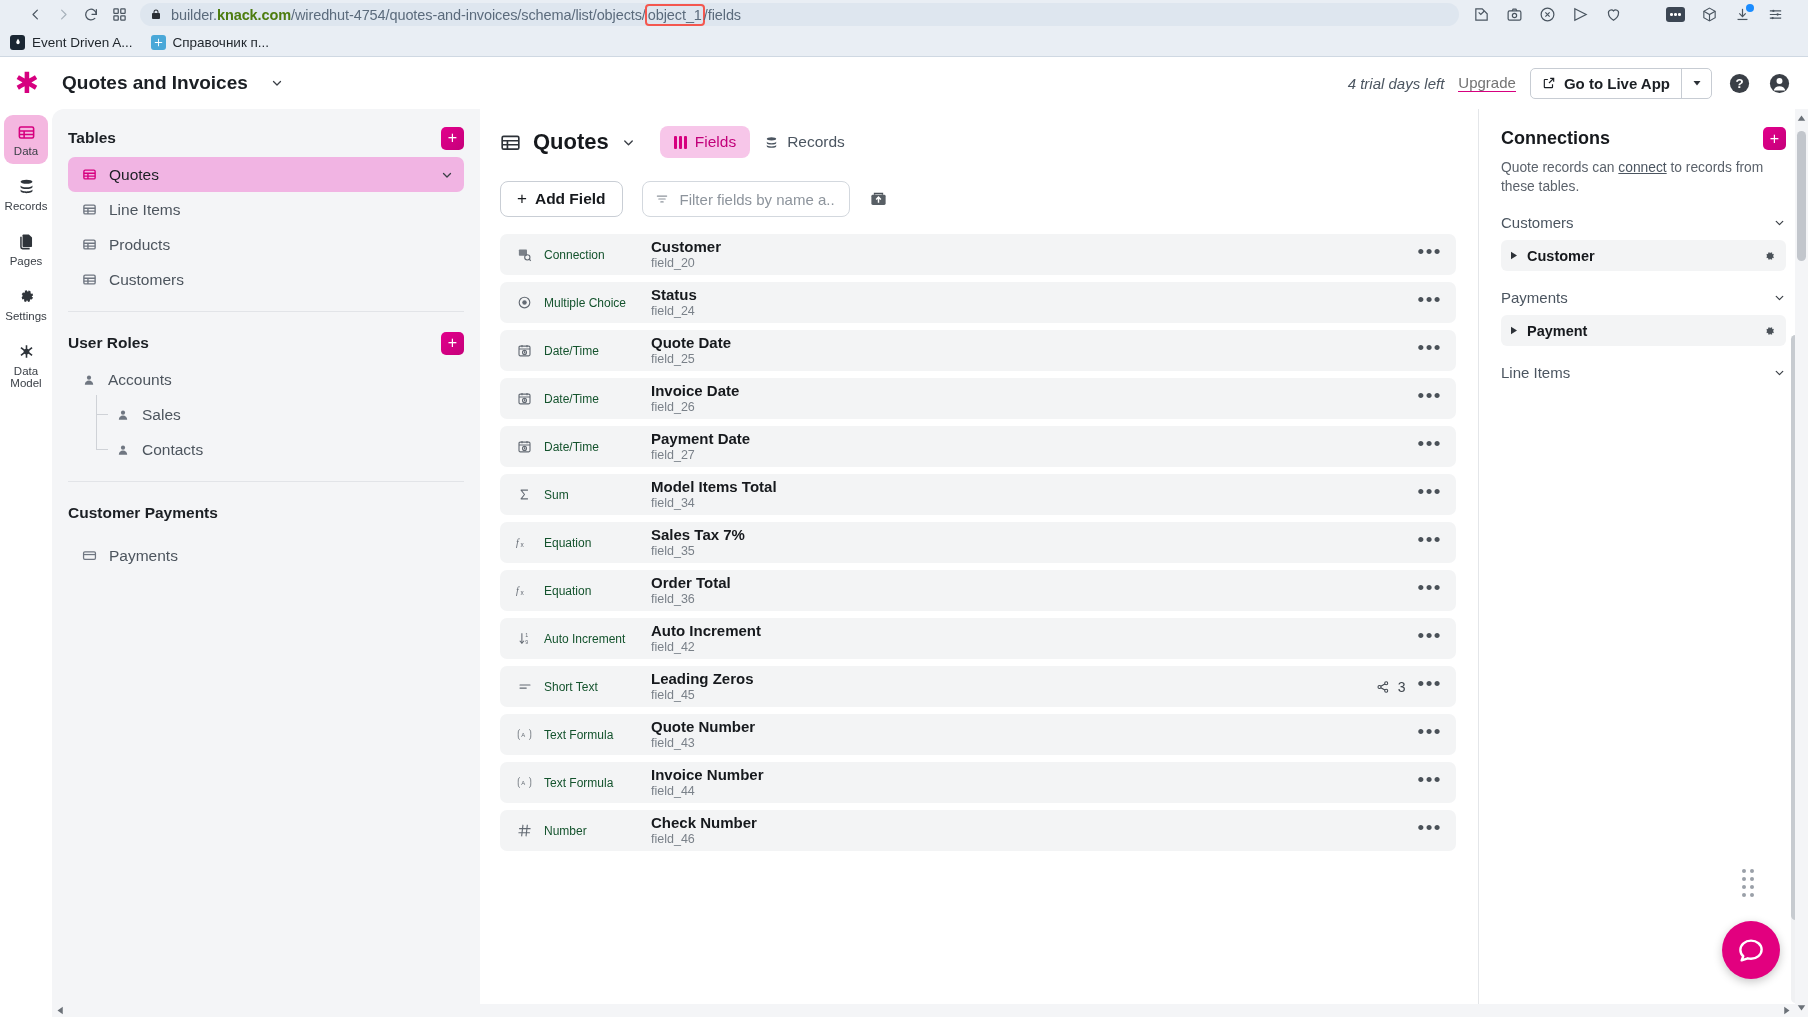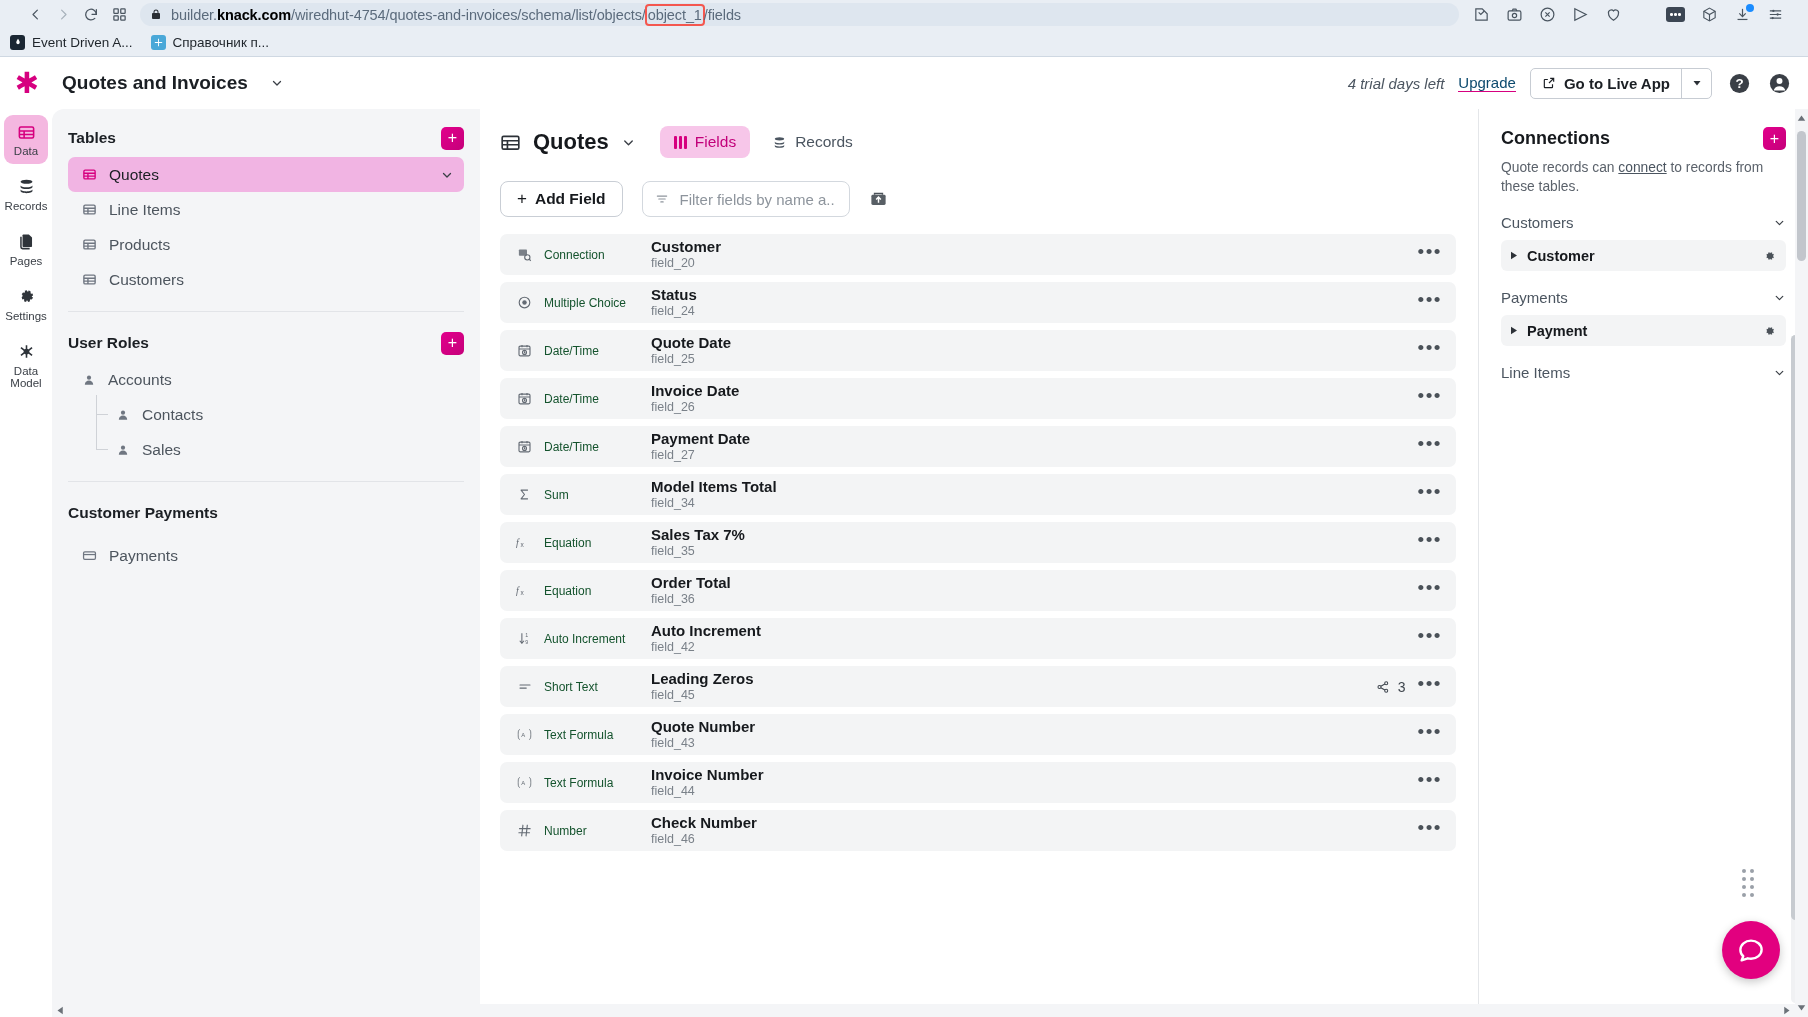--- a/index.html
+++ b/index.html
@@ -41,21 +41,21 @@
   }
   .lock { color: #2a2f35; flex: none; display:flex; }
   .url-text {
     font-size: 14.5px;
     color: #5b6b7c;
     white-space: nowrap;
     letter-spacing: -0.1px;
     display: flex;
     align-items: center;
   }
-  .url-text b { color: #000000; font-weight: 700; }
+  .url-text b { color: #4d7c0f; font-weight: 700; }
   .url-hl {
     outline: 2px solid #f4574f;
     border-radius: 2px;
     padding: 1px 1px;
     margin: 0 1px;
     color: #5b6b7c;
   }
   .chrome-icons { display: flex; align-items: center; gap: 16px; padding-left: 4px; flex:none;}
   .chrome-icons .ci { color: #4a5560; display: flex; align-items:center;}
   .chrome-sep { width: 12px; }
@@ -90,21 +90,21 @@
     padding: 0 16px 0 14px;
     background: #fff;
     flex: none;
   }
   .brand-row { display: flex; align-items: center; gap: 22px; }
   .brand-star { color: #d6007f; font-size: 29px; line-height: 1; width: 26px; text-align:center; }
   .app-title { font-size: 19px; font-weight: 700; color: #1b1f24; }
   .chev { color: #3a3f46; display: flex; align-items: center; }
   .header-right { margin-left: auto; display: flex; align-items: center; gap: 14px; }
   .trial { font-size: 15px; color: #4b5560; font-style: italic; }
-  .upgrade { font-size: 15px; color: #0c4a6e; border-bottom: 1.5px solid #d6007f; cursor: pointer; }
+  .upgrade { font-size: 15px; color: #737373; border-bottom: 1.5px solid #d6007f; cursor: pointer; }
   .live-group { display: flex; align-items: stretch; border: 1px solid #c7ccd3; border-radius: 5px; height: 31px; }
   .live-btn { display: flex; align-items: center; gap: 8px; padding: 0 11px; font-size: 15px; font-weight: 700; color: #1b1f24; }
   .live-split { width: 30px; border-left: 1px solid #c7ccd3; display: flex; align-items: center; justify-content: center; color: #2b3036; }
   .circ-ico { width: 26px; height: 26px; display:flex; align-items:center; justify-content:center; color:#3a3f46; }
 
   .app-body { flex: 1; display: flex; min-height: 0; position: relative; }
 
   
   .rail {
     width: 52px; flex: none; background: #fff;
@@ -167,21 +167,21 @@
     flex: 1; min-width: 0;
     background: #fff;
     display: flex;
     position: relative;
   }
   .main-col { flex: 1; min-width: 0; padding: 14px 0 0 20px; display: flex; flex-direction: column; }
   .main-head { display: flex; align-items: center; gap: 14px; height: 38px; }
   .main-title { display: flex; align-items: center; gap: 12px; }
   .main-title .mt-ico { color: #2d3238; display: flex; }
   .main-title h1 { font-size: 22px; font-weight: 700; color: #16191d; margin: 0; }
-  .seg-group { display: flex; align-items: center; gap: 8px; margin-left: 10px; }
+  .seg-group { display: flex; align-items: center; margin-left: 10px; }
   .seg {
     display: flex; align-items: center; gap: 8px;
     padding: 7px 14px; border-radius: 8px;
     font-size: 15.5px; color: #4b5560;
   }
   .seg.active { background: #f7c6e9; color: #c2007a; }
   .seg .bars { display: flex; gap: 2px; align-items: flex-end; }
   .seg .bars i { width: 3px; height: 13px; background: #d6007f; display: block; border-radius: 1px;}
   .seg-ico { display: flex; color: #4b5560; }
 
@@ -587,30 +587,30 @@
           <span class="tree-line" style="top:-2px;bottom:18px"></span>
           <span class="tree-tick" style="top:17px"></span>
           <span class="tree-tick" style="top:52px"></span>
           <div class="side-item" style="padding-left:48px">
             <span class="si-ico">
               <svg width="14" height="14" viewBox="0 0 24 24" fill="currentColor">
                   <circle cx="12" cy="8" r="3.6"></circle>
                   <path d="M4.8 20a7.2 7.2 0 0 1 14.4 0z"></path>
                 </svg>
             </span>
-            <span>Contacts</span>
+            <span>Sales</span>
           </div>
           <div class="side-item" style="padding-left:48px">
             <span class="si-ico">
               <svg width="14" height="14" viewBox="0 0 24 24" fill="currentColor">
                   <circle cx="12" cy="8" r="3.6"></circle>
                   <path d="M4.8 20a7.2 7.2 0 0 1 14.4 0z"></path>
                 </svg>
             </span>
-            <span>Sales</span>
+            <span>Contacts</span>
           </div>
         </div>
       </div>
 
       <div class="side-divider"></div>
 
       <div class="side-section-head" style="margin-top:16px">
         <span class="side-section-title">Customer Payments</span>
       </div>
       <div class="side-list" style="padding-top:10px">

